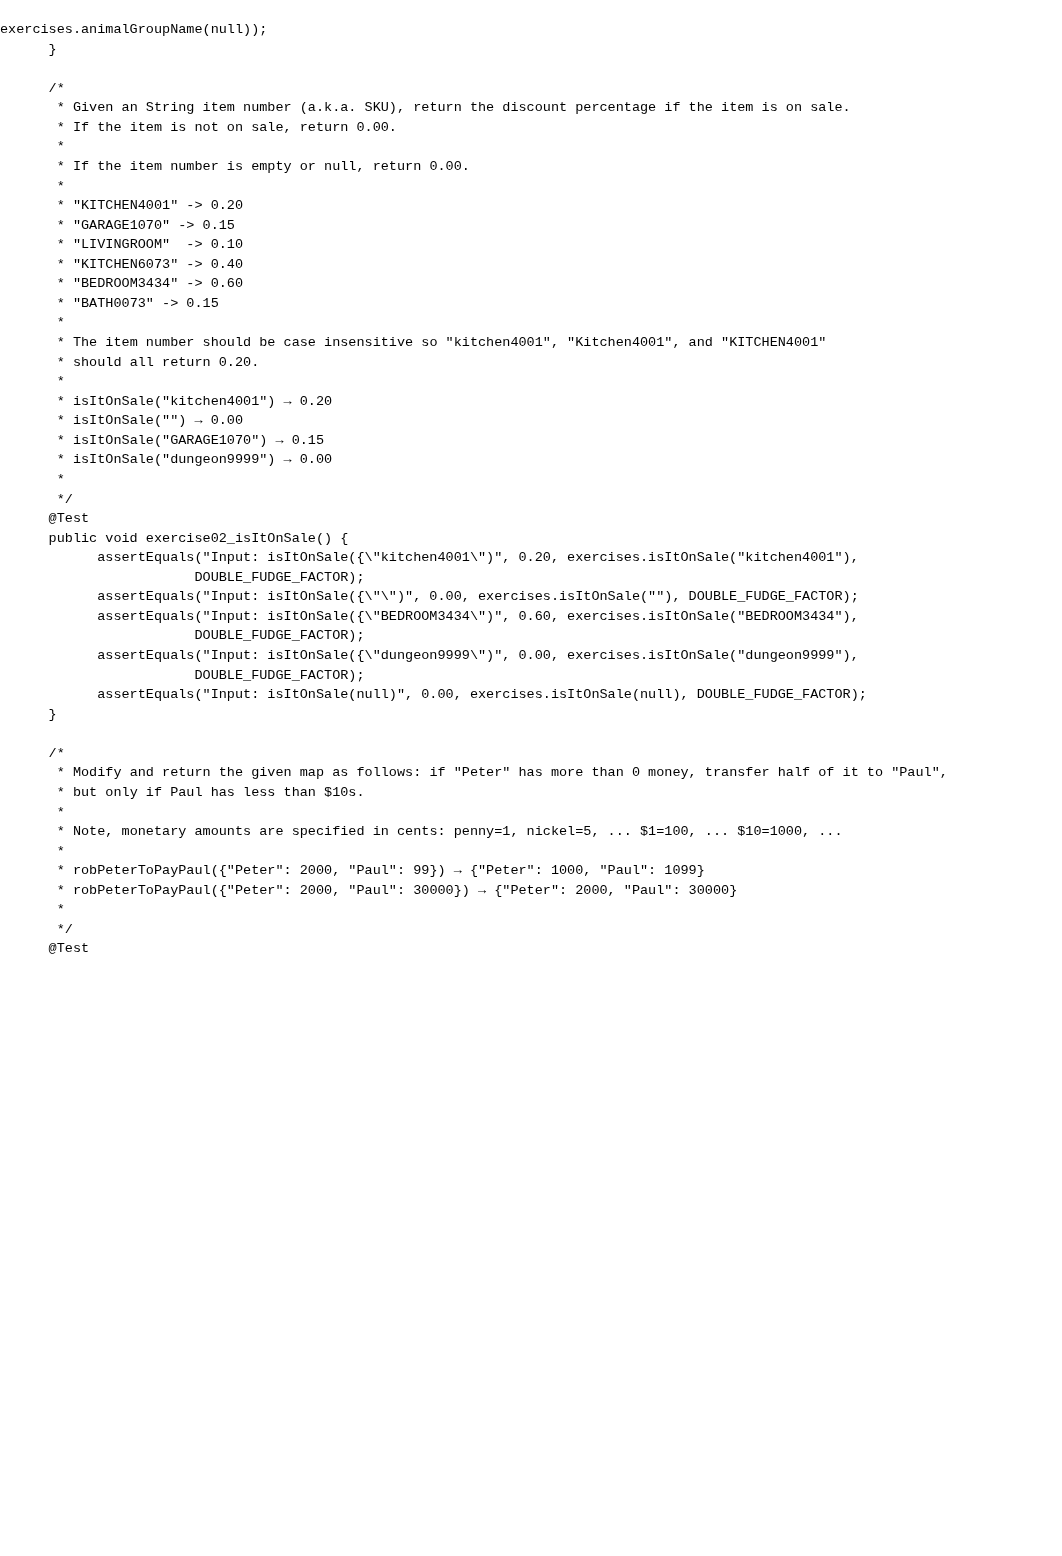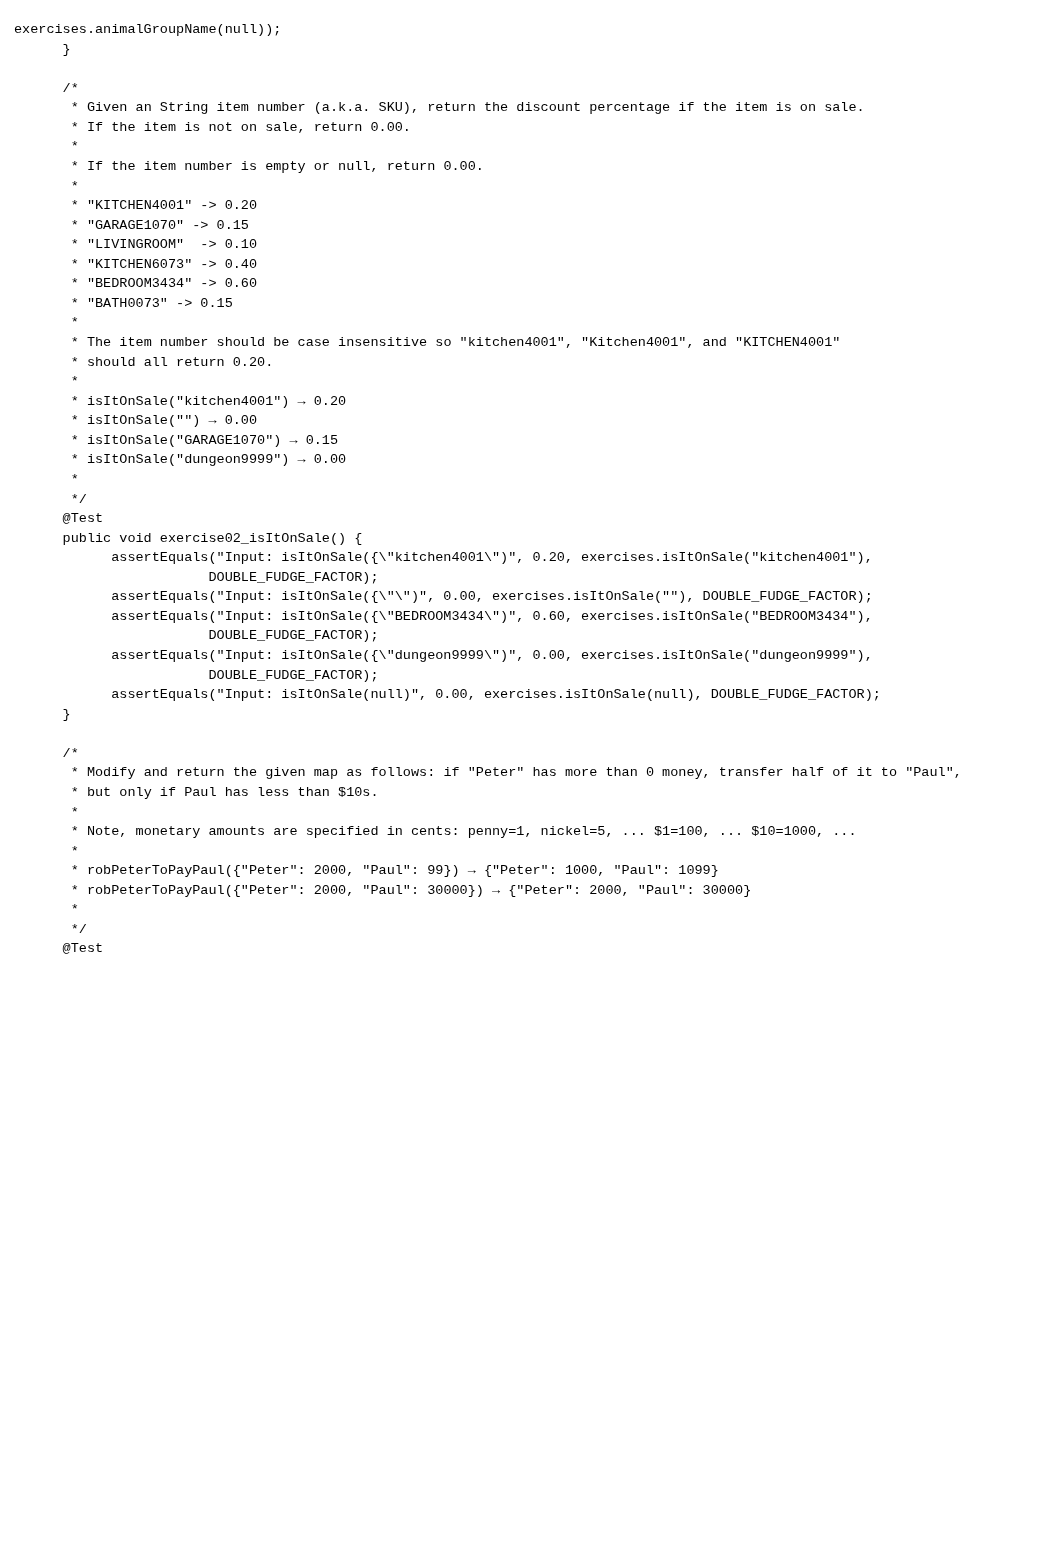--- a/index.html
+++ b/index.html
@@ -8,21 +8,21 @@
     background: #ffffff;
     width: 1062px;
   }
   pre.code {
     font-family: "Courier New", Courier, monospace;
     font-size: 13.5px;
     line-height: 1.45;
     white-space: pre-wrap;
     word-wrap: break-word;
     margin: 0;
-    padding: 20px 14px;
+    padding: 20px 0;
     color: #000000;
   }
 </style>
 </head>
 <body>
 
 <pre class="code">exercises.animalGroupName(null));
       }
 
       /*

